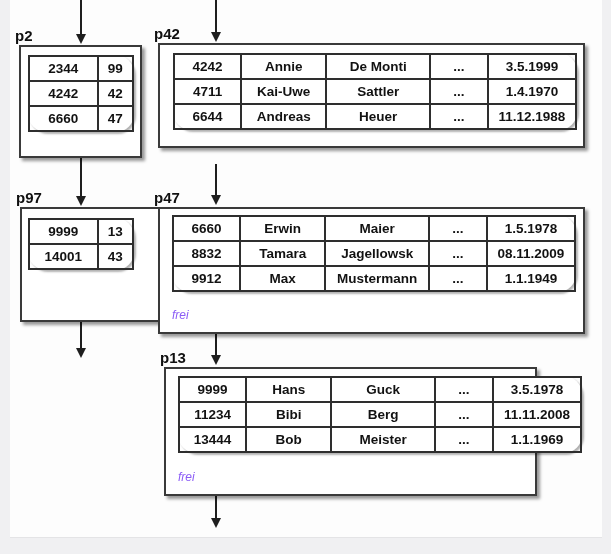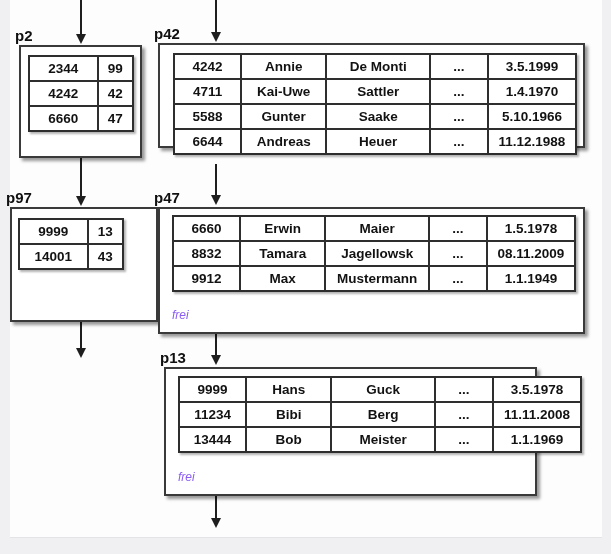--- a/index.html
+++ b/index.html
@@ -23,21 +23,21 @@
     border:2px solid #3a3a3a;
     box-shadow:3px 3px 3px rgba(0,0,0,0.40);
     padding-left:40px;
   }
   .plabel{
     position:absolute;top:-20px;left:-6px;
     font-size:15px;font-weight:bold;color:#111;
   }
   table.tbl{
     position:absolute;border-collapse:collapse;table-layout:fixed;
-    background:#fff;box-shadow:2px 2px 2px rgba(0,0,0,0.30);
+    background:#fff;box-shadow:2px 2px 2px rgba(0,0,0,0.30);border-radius:18px;
   }
   table.tbl td{
     border:2px solid #2e2e2e;height:23px;padding:0 2px;
     text-align:center;vertical-align:middle;
     font-size:13.5px;font-weight:bold;color:#121212;
     white-space:nowrap;overflow:hidden;
   }
   .frei{
     position:absolute;left:12px;bottom:10px;
     font-style:italic;font-size:12px;color:#8b5cf6;font-weight:normal;
@@ -87,21 +87,21 @@
           <td>42</td>
         </tr>
         <tr>
           <td>6660</td>
           <td>47</td>
         </tr>
       </tbody>
     </table>
   </div>
 
-  <div class="page" style="left:10px;top:207px;width:148px;height:115px">
+  <div class="page" style="left:20px;top:207px;width:148px;height:115px">
     <div class="plabel">p97</div>
     <table class="tbl" style="left:6px;top:9px;width:106px">
       <colgroup>
           <col style="width:66%">
           <col style="width:34%">
         </colgroup>
       <tbody>
         <tr>
           <td>9999</td>
           <td>13</td>
@@ -133,27 +133,20 @@
           <td>3.5.1999</td>
         </tr>
         <tr>
           <td>4711</td>
           <td>Kai-Uwe</td>
           <td>Sattler</td>
           <td>...</td>
           <td>1.4.1970</td>
         </tr>
         <tr>
-          <td>5588</td>
-          <td>Gunter</td>
-          <td>Saake</td>
-          <td>...</td>
-          <td>5.10.1966</td>
-        </tr>
-        <tr>
           <td>6644</td>
           <td>Andreas</td>
           <td>Heuer</td>
           <td>...</td>
           <td>11.12.1988</td>
         </tr>
       </tbody>
     </table>
   </div>
 

